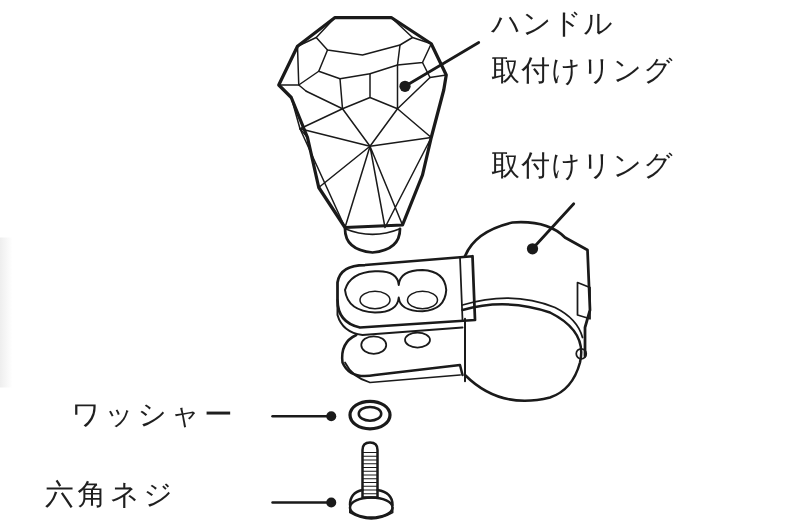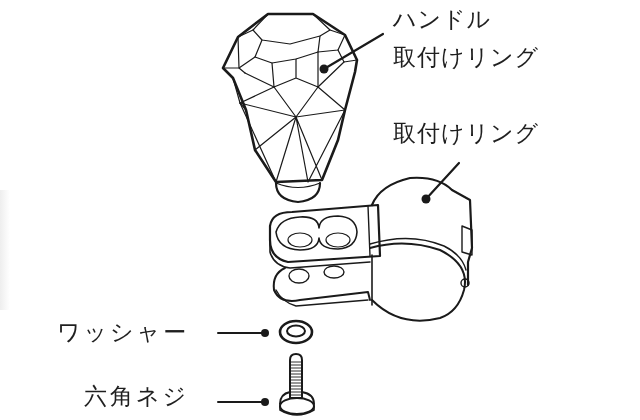--- a/index.html
+++ b/index.html
@@ -7,21 +7,21 @@
          font-family: "DejaVu Sans", "Liberation Sans", sans-serif; color: #1a1a1a; }
   .smudge { position: absolute; left: 0; top: 190px; width: 10px; height: 120px;
             background: linear-gradient(to right, #eeeeee, #ffffff); }
   svg.diagram { position: absolute; left: 0; top: 0; }
   .label { position: absolute; font-size: 23px; line-height: 32px; white-space: nowrap;
            letter-spacing: 1px; color: #1f1f1f; }
   .l1 { left: 393px; top: 3px; }
   .l2 { left: 393px; top: 41px; }
   .l3 { left: 393px; top: 117px; }
   .l4 { left: 36px; top: 316px; letter-spacing: 3px; margin-left: 21px; }
-  .l5 { left: 36px; top: 380px; letter-spacing: 3px; margin-left: 48px; }
+  .l5 { left: 36px; top: 380px; letter-spacing: 3px; }
 </style>
 </head>
 <body>
 
 <div class="smudge"></div>
 
 <svg class="diagram" width="640" height="420" viewBox="0 0 640 420" fill="none" stroke="#1a1a1a" stroke-linejoin="round" stroke-linecap="round">
 
   <g>
 

